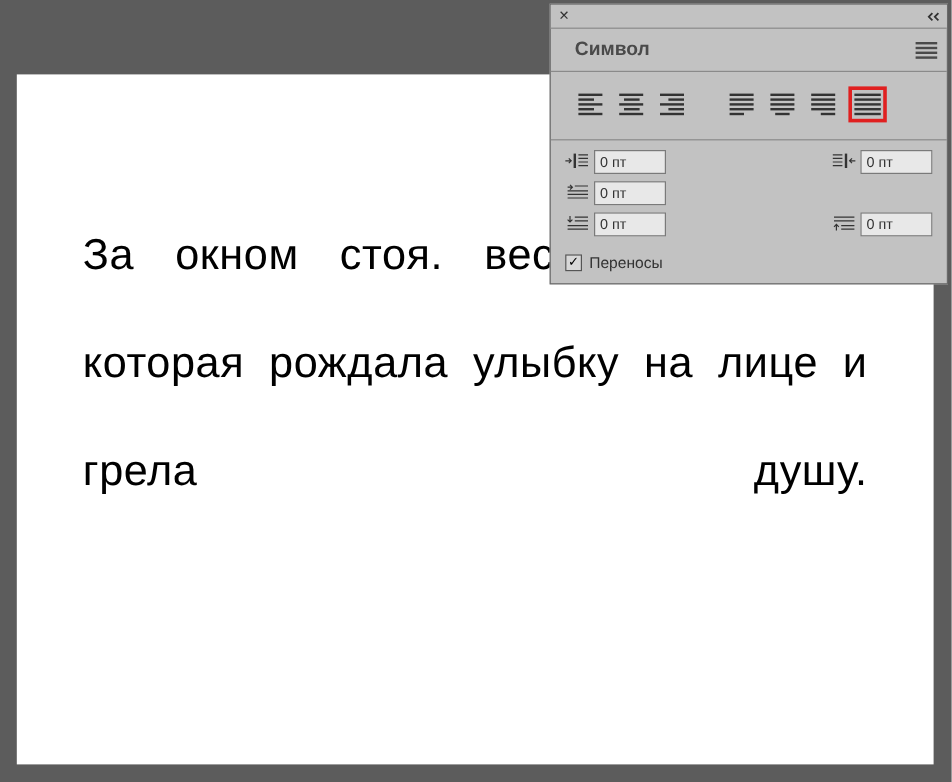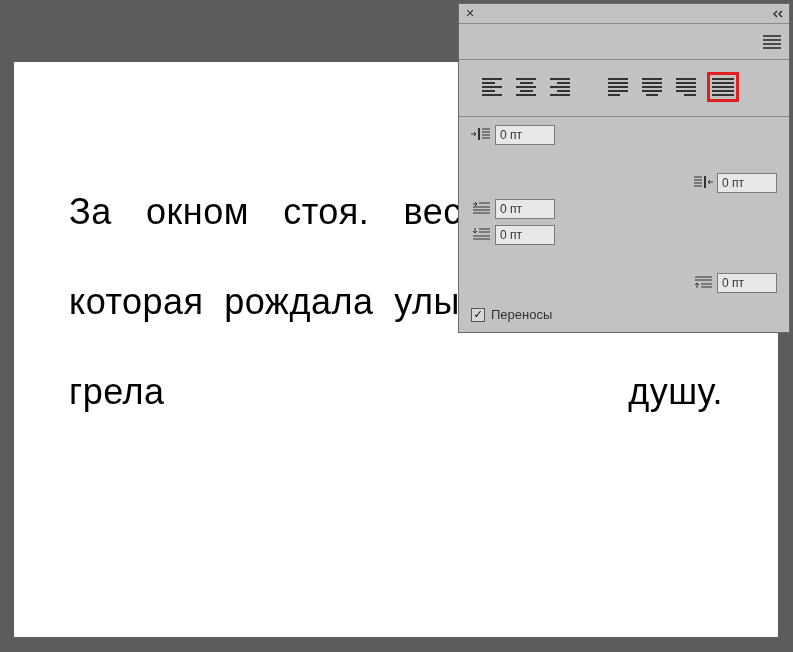--- a/index.html
+++ b/index.html
@@ -122,21 +122,20 @@
     .al-jc .aline{width:100%}.al-jc .aline:last-child{width:60%;margin:0 auto}
     .al-jr .aline{width:100%}.al-jr .aline:last-child{width:60%;margin-left:auto}
     .al-full .aline{width:100%}
     .spacing {
       padding: 8px 12px 4px 12px;
     }
     .sp-row {
       display: flex;
       gap: 28px;
       margin-bottom: 6px;
-      flex-direction: column;
     }
     .sp-field {
       display: flex;
       align-items: center;
       gap: 4px;
     }
     .sp-icon {
       width: 20px;
       height: 18px;
       display: inline-block;
@@ -180,20 +179,21 @@
 <div class="panel">
   <div class="panel-header">
     <div class="close-icon">✕</div>
     <div class="collapse-icon">
       <svg width="12" height="10" viewBox="0 0 12 10">
           <path d="M5 2 L2 5 L5 8 M10 2 L7 5 L10 8" stroke="#333" stroke-width="1.5" fill="none"></path>
         </svg>
     </div>
   </div>
   <div class="tabs">
+    <div class="tab">Символ</div>
     <div class="menu-icon">
       <span></span>
         <span></span>
         <span></span>
         <span></span>
     </div>
   </div>
   <div class="align-row">
     <div class="align-btn al-left">
         <span class="aline"></span>

